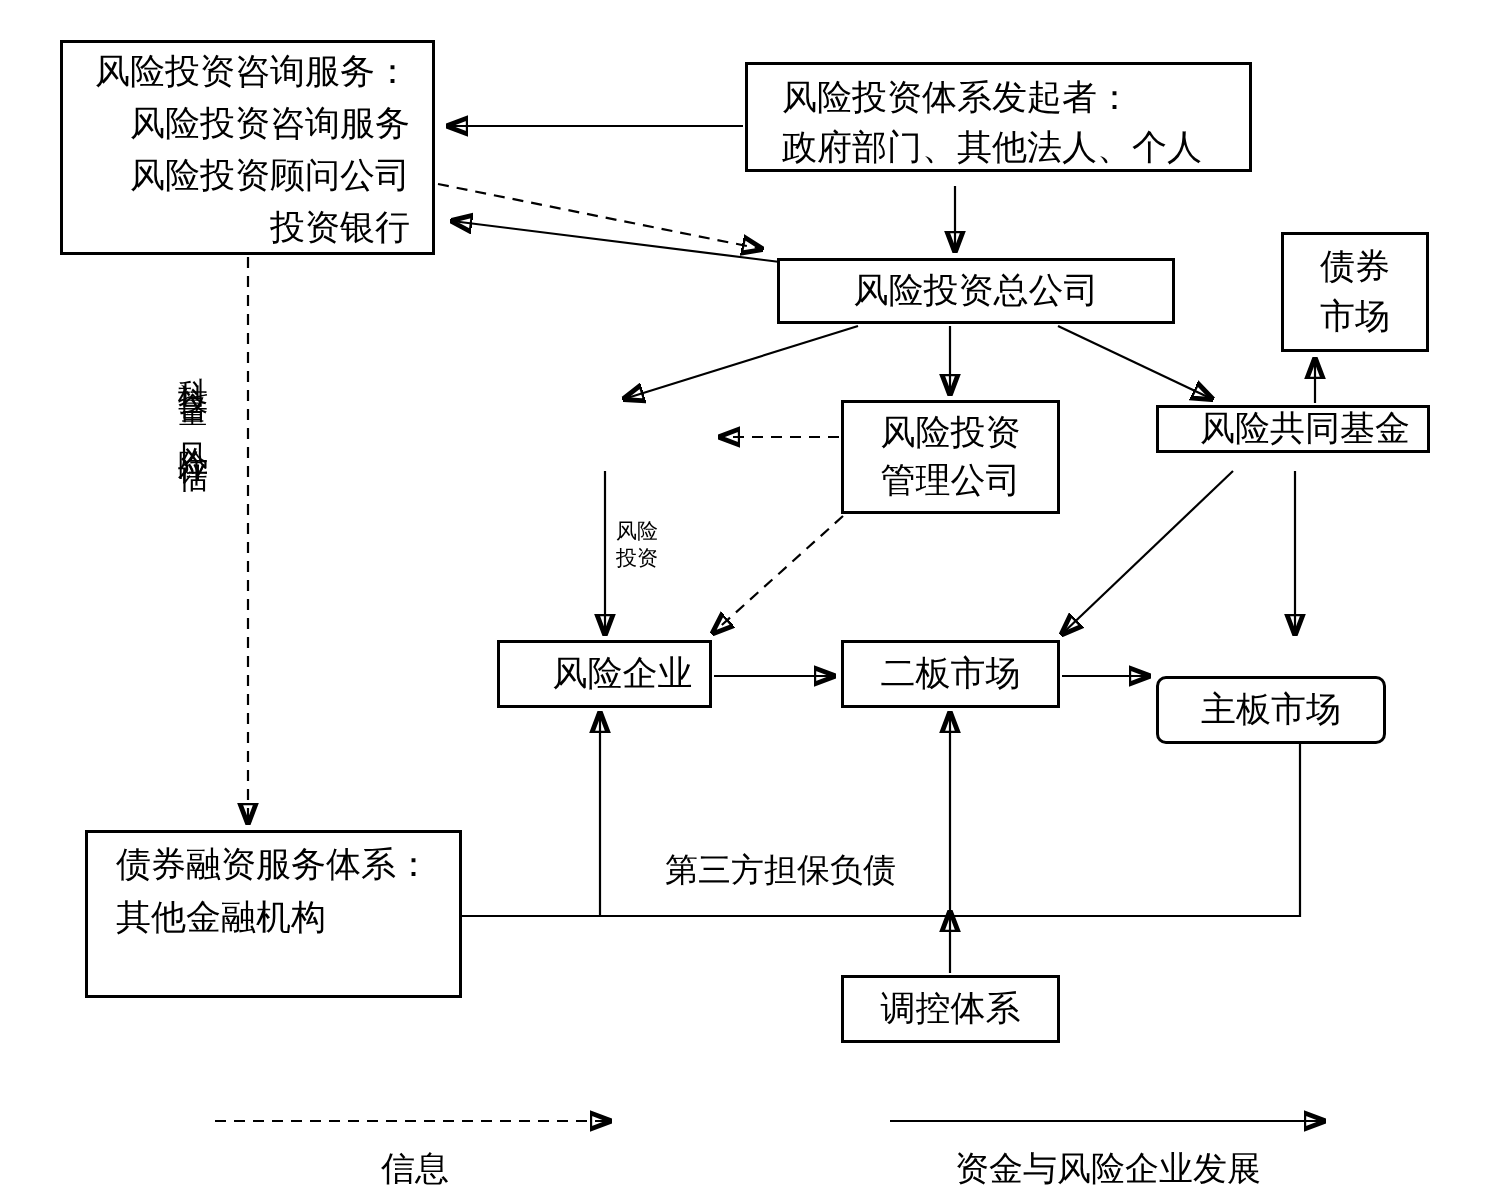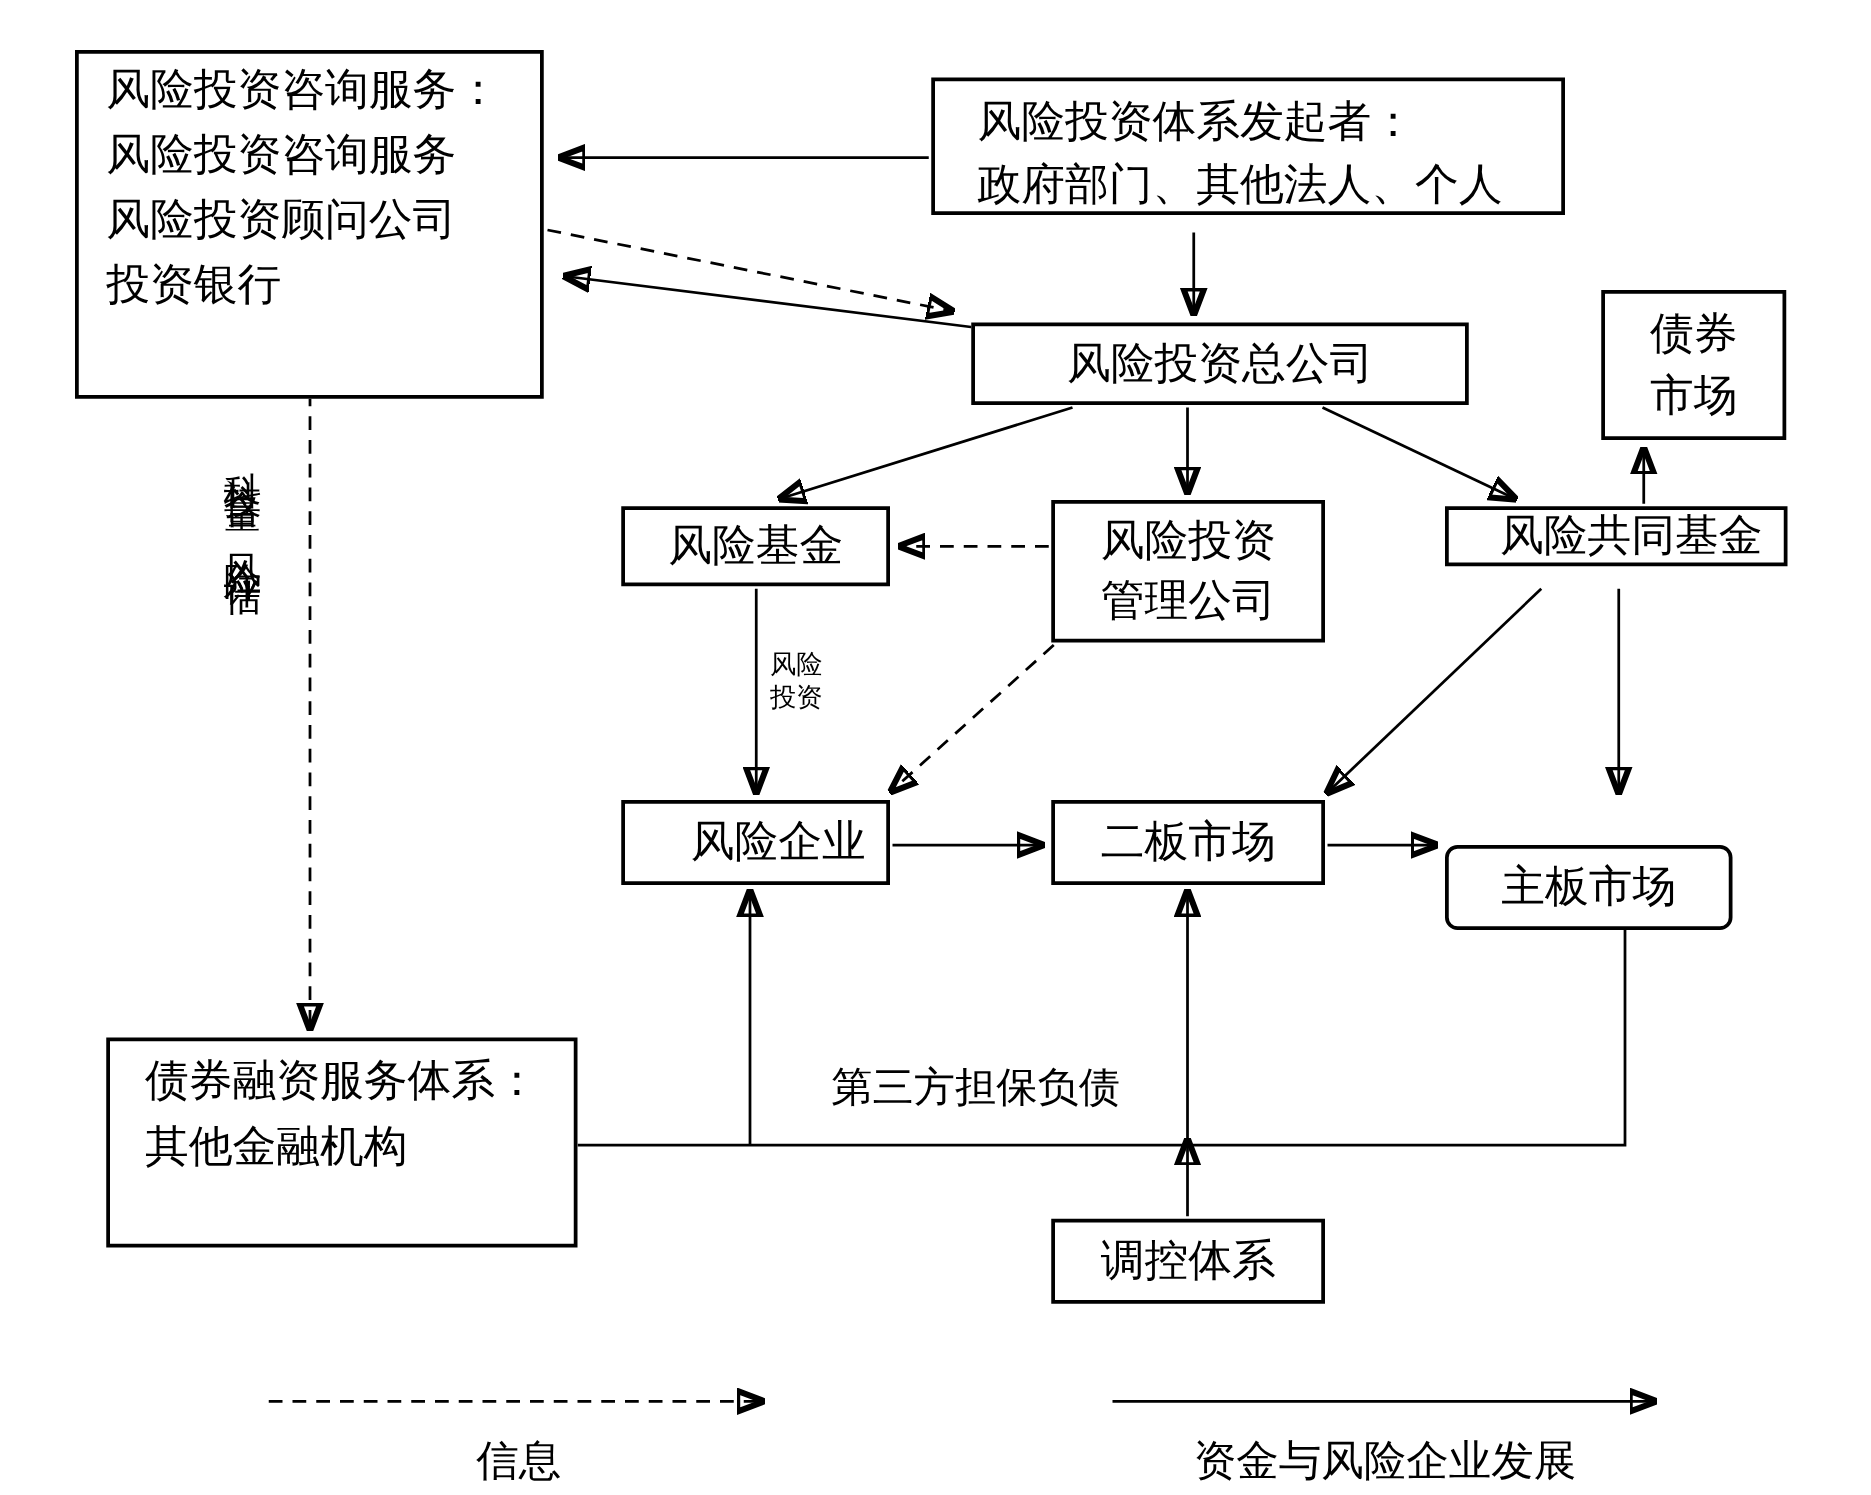--- a/index.html
+++ b/index.html
@@ -110,44 +110,41 @@
     <path d="M600,916 L600,713" marker-end="url(#arrow)"></path>
     <path d="M950,912 L950,713" marker-end="url(#arrow)"></path>
     <path d="M950,973 L950,912" marker-end="url(#arrow)"></path>
 
     <path class="dashed" d="M248,257 L248,823" marker-end="url(#arrow)"></path>
 
     <path class="dashed" d="M215,1121 L610,1121" marker-end="url(#arrow)"></path>
     <path d="M890,1121 L1324,1121" marker-end="url(#arrow)"></path>
   </svg>
 
-  <div class="box leftalign" style="left:60px; top:40px; width:375px; height:279px; padding:3px 22px; line-height:52px;">
+  <div class="box leftalign" style="left:60px; top:40px; width:375px; height:215px; padding:3px 22px; line-height:52px;text-align:right;">
     <div>风险投资咨询服务：</div>
     <div>风险投资咨询服务</div>
     <div>风险投资顾问公司</div>
     <div>投资银行</div>
   </div>
 
   <div class="box leftalign" style="left:745px; top:62px; width:507px; height:110px; padding:8px 34px; line-height:50px;">
     <div>风险投资体系发起者：</div>
     <div>政府部门、其他法人、个人</div>
   </div>
 
   <div class="box center" style="left:777px; top:258px; width:398px; height:66px;">
     <div>风险投资总公司</div>
   </div>
 
   <div class="box center" style="left:1281px; top:232px; width:148px; height:120px; line-height:50px;">
     <div>债券</div>
     <div>市场</div>
   </div>
 
-  <div class="box center" style="left:497px; top:405px; width:215px; height:64px;">
-    <div>风险基金</div>
-  </div>
 
   <div class="box center" style="left:841px; top:400px; width:219px; height:114px; line-height:48px;">
     <div>风险投资</div>
     <div>管理公司</div>
   </div>
 
   <div class="box center" style="left:1156px; top:405px; width:274px; height:48px;padding-left:24px;">
     <div>风险共同基金</div>
   </div>
 

